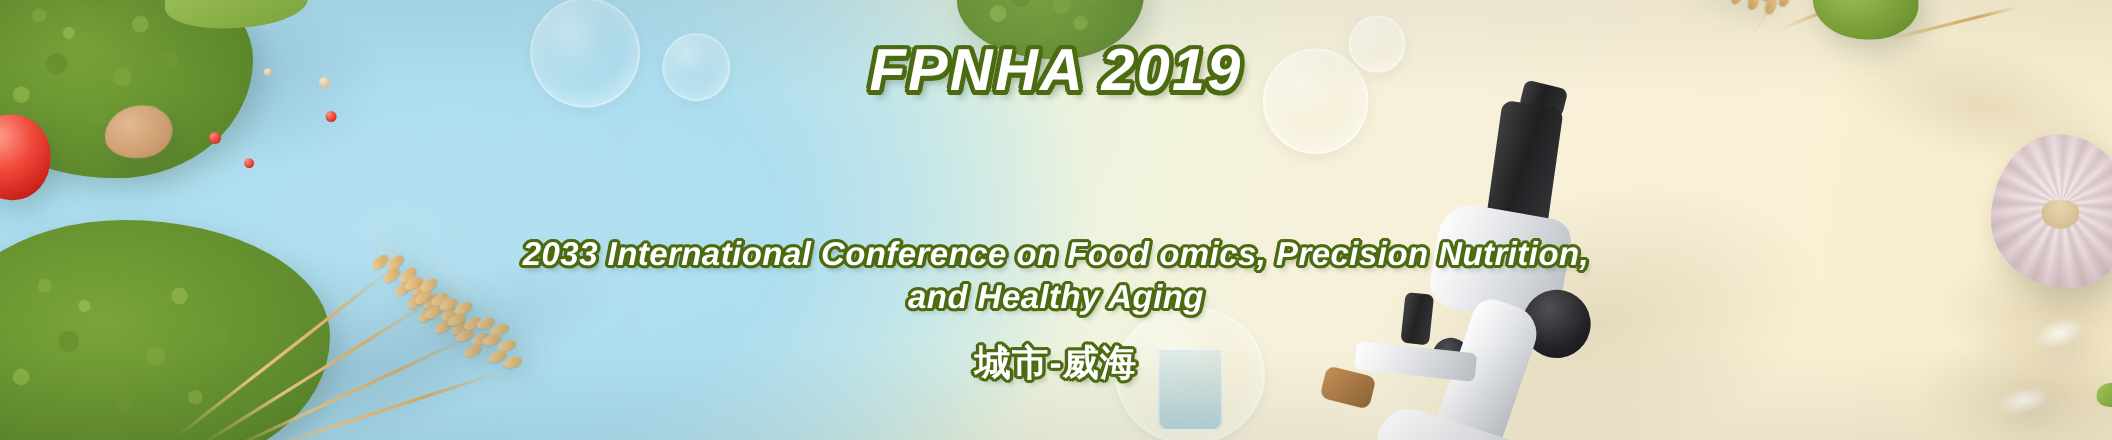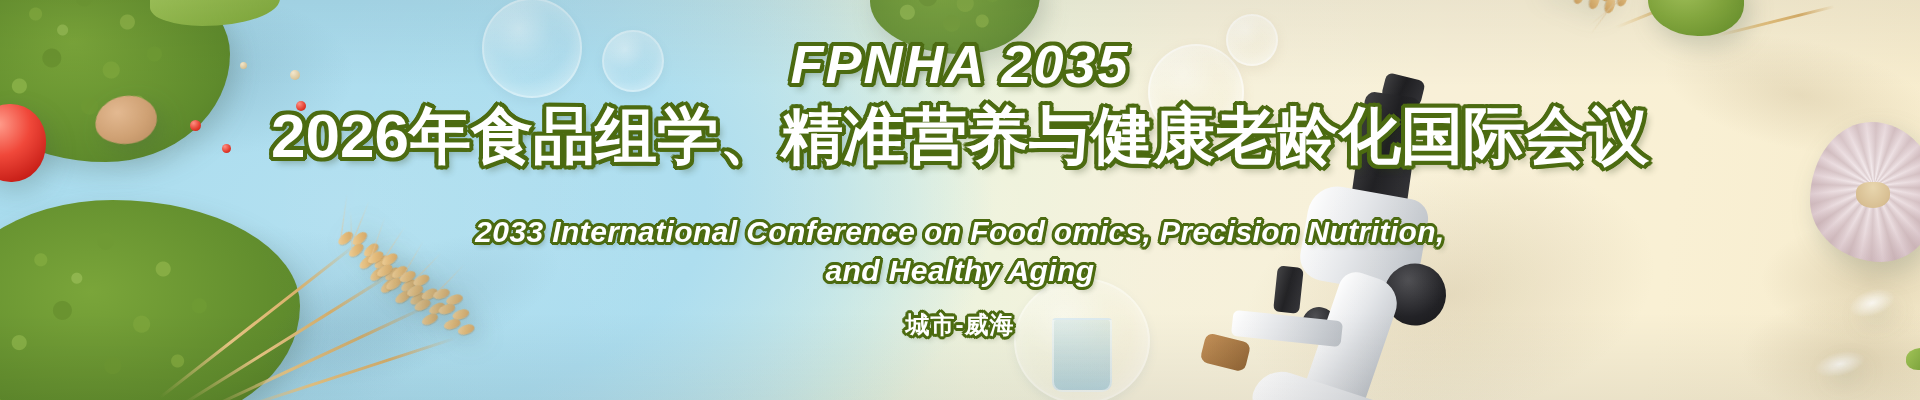--- a/index.html
+++ b/index.html
@@ -237,21 +237,21 @@
     font-size: 30px;
     letter-spacing: 0.4px;
   }
   #en-sub-2 {
     position:absolute; top: 255px; left: 0; right: 0;
     font-size: 30px;
     letter-spacing: 0.4px;
   }
   #city-line {
     position:absolute; top: 313px; left: 0; right: 0;
-    font-size: 24px;
+    font-size: 33px;
     font-style: normal;
     letter-spacing: 1px;
   }
 </style>
 </head>
 <body>
 
 <div id="banner">
 
   <div class="bg-base"></div>
@@ -442,23 +442,22 @@
   <div class="decor" style="left:1906px; top:348px; width:30px; height:22px; border-radius:50% 40% 60% 40%;
               background:linear-gradient(120deg,#a6c95a,#6f9a31);"></div>
 
   <div class="decor shadow-soft" style="left:1648px; top:-34px; width:96px; height:70px; border-radius:50% 50% 46% 54%;
               background:radial-gradient(ellipse at 38% 32%, #a8c95e 0%, #86ab3f 48%, #628c28 100%);"></div>
 
   <div class="bg-vignette"></div>
 
   <div class="text-col">
 
-    <div id="acronym-line" class="txt outline">FPNHA 2035</div>
-
-    <div id="cn-title-line" class="txt outline">2026年食品组学、精准营养与健康老龄化国际会议</div>
+    <div id="acronym-line" class="txt outline">FPNHA 2019</div>
+
 
     <div id="en-sub-1" class="txt outline-thin">2033 International Conference on Food omics, Precision Nutrition,</div>
 
     <div id="en-sub-2" class="txt outline-thin">and Healthy Aging</div>
 
     <div id="city-line" class="txt outline-thin">城市-威海</div>
   </div>
 
 </div>
 

